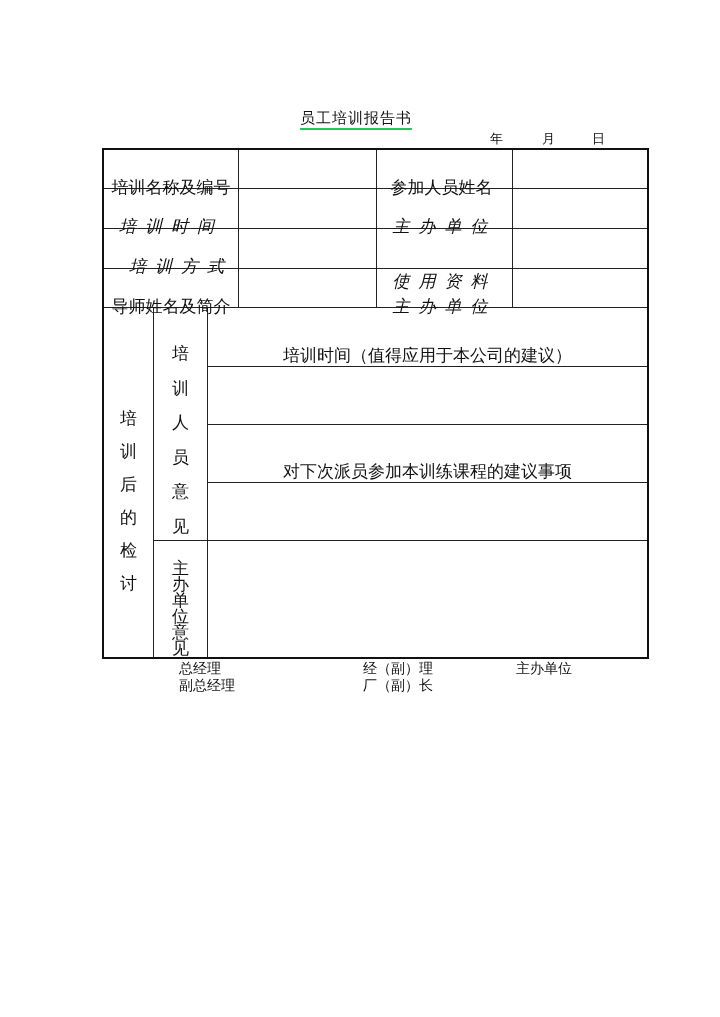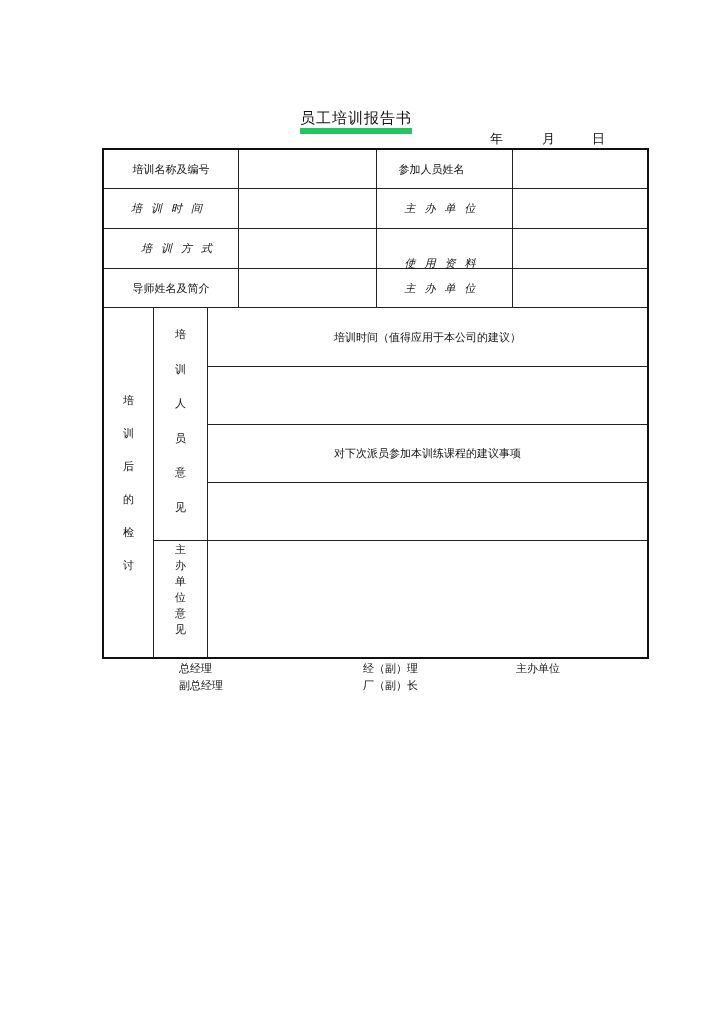--- a/index.html
+++ b/index.html
@@ -1,26 +1,26 @@
 <!DOCTYPE html>
 <html><head>
   <meta charset="utf-8">
   <style>
     html, body { margin:0; padding:0; background:#ffffff; }
     body { width:720px; height:1017px; position:relative; font-family:"DejaVu Sans", "Liberation Sans", sans-serif; color:#111; overflow:hidden; }
-    .title { position:absolute; left:300px; top:109px; font-size:15px; letter-spacing:1px; border-bottom:6px solid #22c55e; line-height:18px; padding-bottom:1px; }
+    .title { position:absolute; left:300px; top:109px; font-size:15px; letter-spacing:1px; border-bottom:2px solid #22c55e; line-height:18px; padding-bottom:1px; }
     .date { position:absolute; top:130px; font-size:13px; }
     .tbl { position:absolute; left:102px; top:148px; width:547px; height:511px; border:2px solid #111; box-sizing:border-box; }
-    .cell { position:absolute; box-sizing:border-box; display:flex; align-items:center; justify-content:center; font-size:11px; }
+    .cell { position:absolute; box-sizing:border-box; display:flex; align-items:center; justify-content:center; font-size:17px;margin-top:18px; }
     .hl { position:absolute; height:1px; background:#222; }
     .vl { position:absolute; width:1px; background:#222; }
     .spaced { letter-spacing:9px;font-style:italic; }
     .vtext { flex-direction:column; }
     .vtext span { display:block; }
-    .foot { position:absolute; font-size:11px; line-height:17px; }
+    .foot { position:absolute; font-size:14px; line-height:17px; }
   </style>
 </head>
 <body>
 
 <div class="title">员工培训报告书</div>
 <div class="date" style="left:490px">年</div>
 <div class="date" style="left:542px">月</div>
 <div class="date" style="left:592px">日</div>
 
 <div class="tbl">
@@ -37,21 +37,21 @@
   <div class="vl" style="left:49px; top:157px; height:350px"></div>
   <div class="vl" style="left:103px; top:157px; height:350px"></div>
 
   <div class="hl" style="left:103px; top:216px; width:440px"></div>
   <div class="hl" style="left:103px; top:274px; width:440px"></div>
   <div class="hl" style="left:103px; top:332px; width:440px"></div>
   <div class="hl" style="left:49px; top:390px; width:494px"></div>
 
   <div class="cell" style="left:0; top:0; width:134px; height:38px">培训名称及编号</div>
   <div class="cell" style="left:135px; top:0; width:137px; height:38px"></div>
-  <div class="cell" style="left:260px; top:0; width:135px; height:38px">参加人员姓名</div>
+  <div class="cell" style="left:270px; top:0; width:135px; height:38px">参加人员姓名</div>
   <div class="cell" style="left:409px; top:0; width:134px; height:38px"></div>
 
   <div class="cell spaced" style="left:0; top:39px; width:134px; height:39px">培训时间</div>
   <div class="cell" style="left:135px; top:39px; width:137px; height:39px"></div>
   <div class="cell spaced" style="left:273px; top:39px; width:135px; height:39px">主办单位</div>
   <div class="cell" style="left:409px; top:39px; width:134px; height:39px"></div>
 
   <div class="cell spaced" style="left:10px; top:79px; width:134px; height:39px">培训方式</div>
   <div class="cell" style="left:135px; top:79px; width:137px; height:39px"></div>
   <div class="cell spaced" style="left:273px; top:94px; width:135px; height:39px">使用资料</div>

